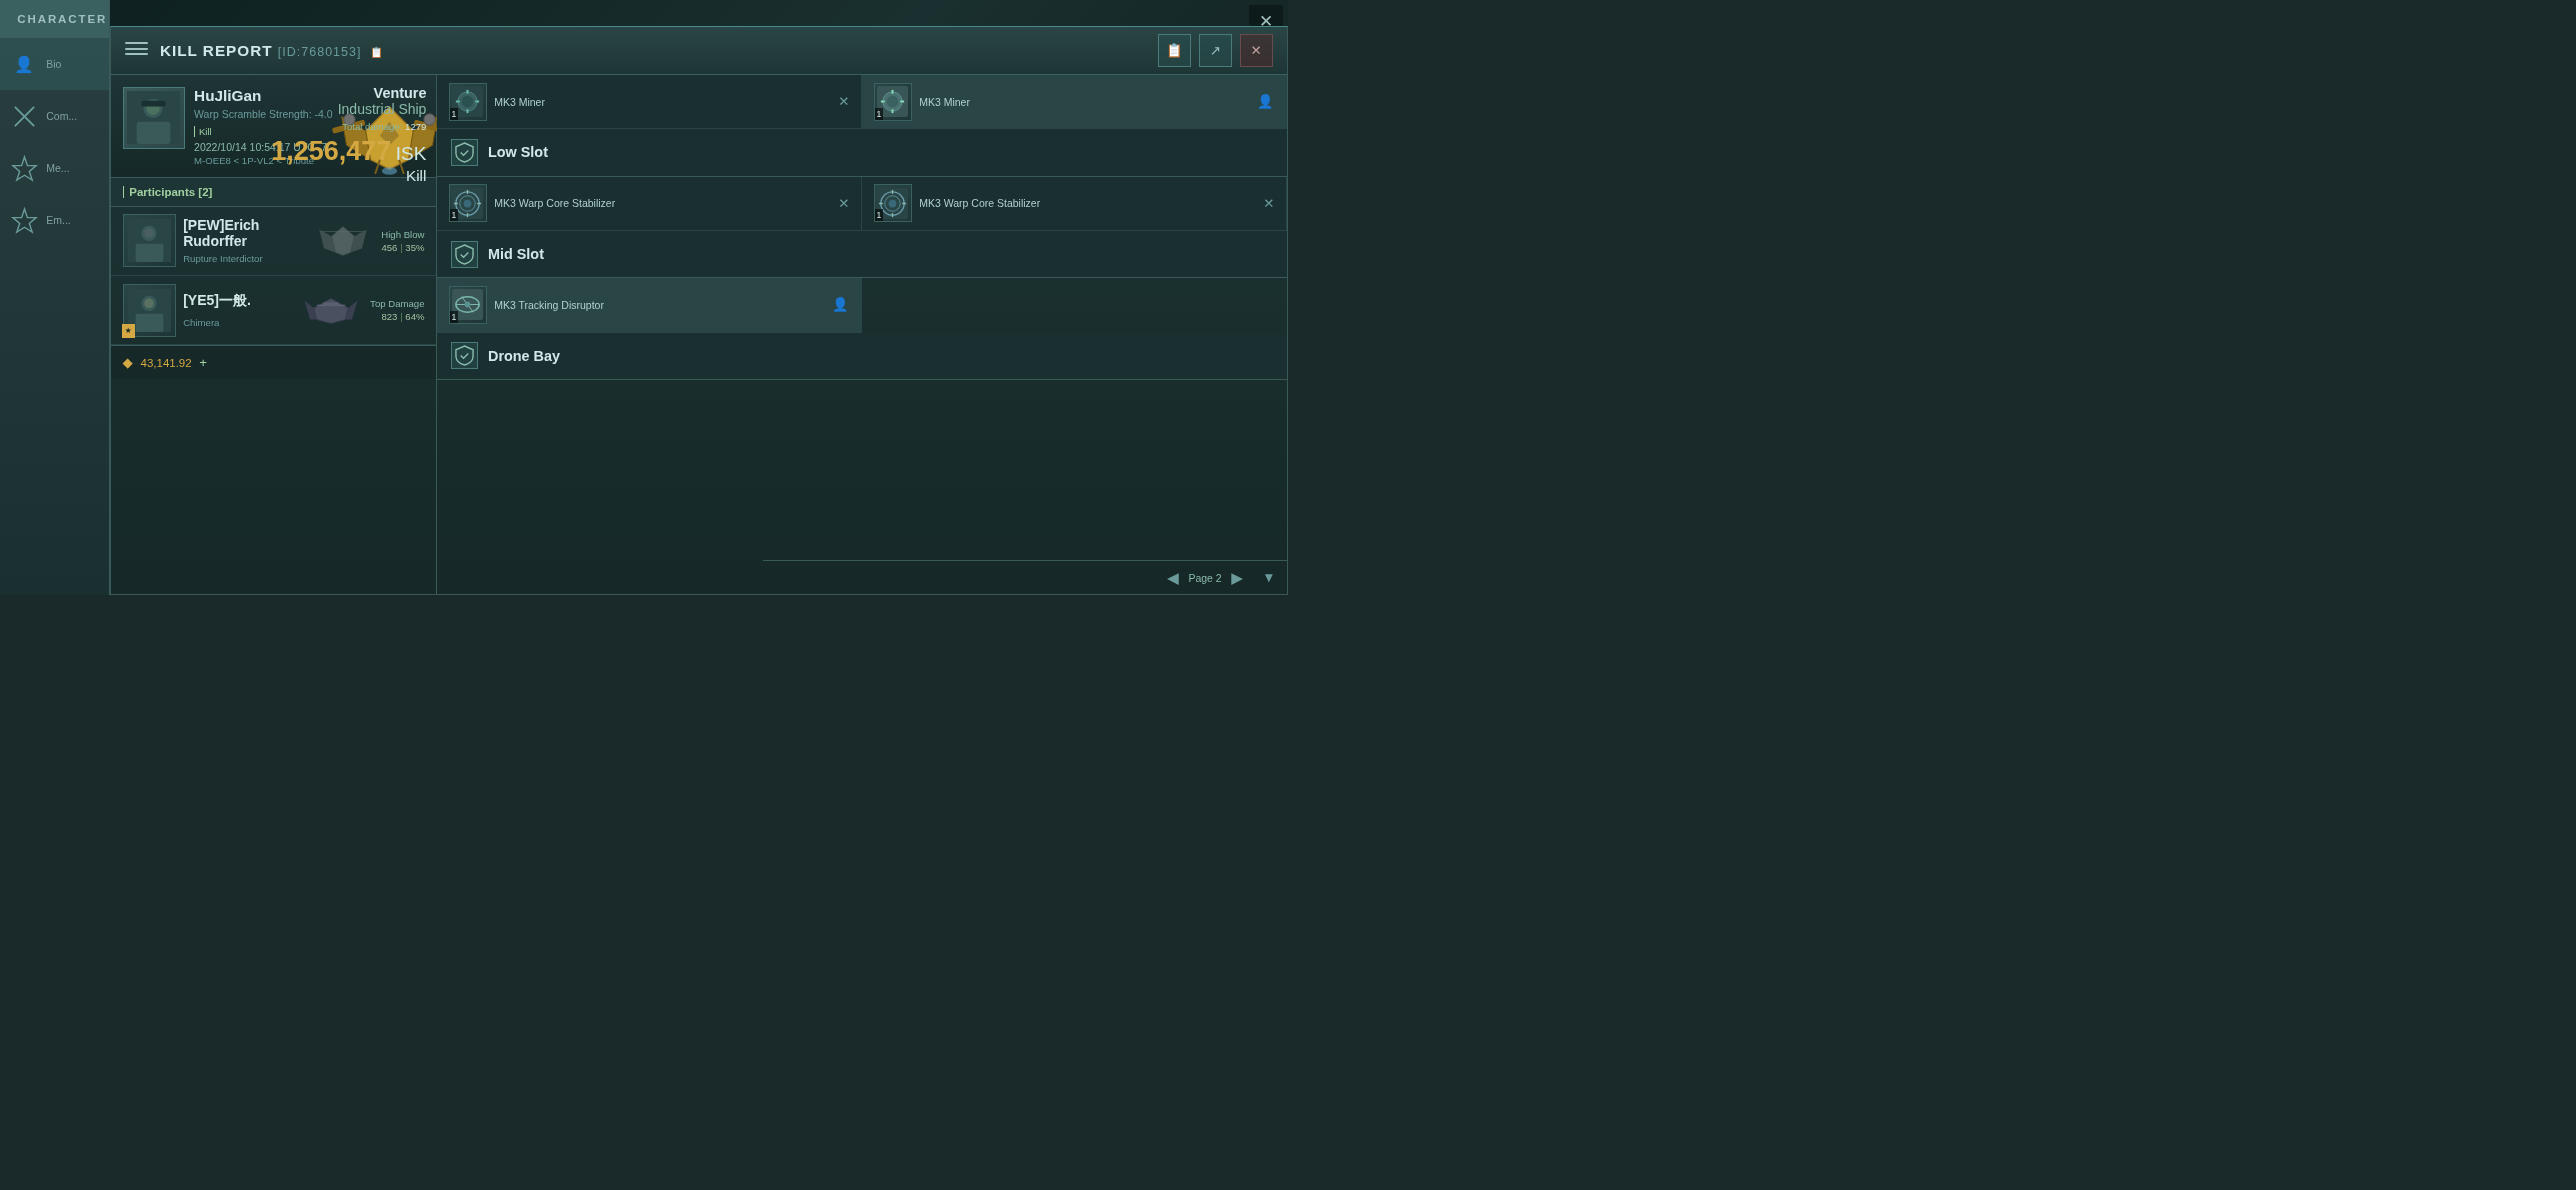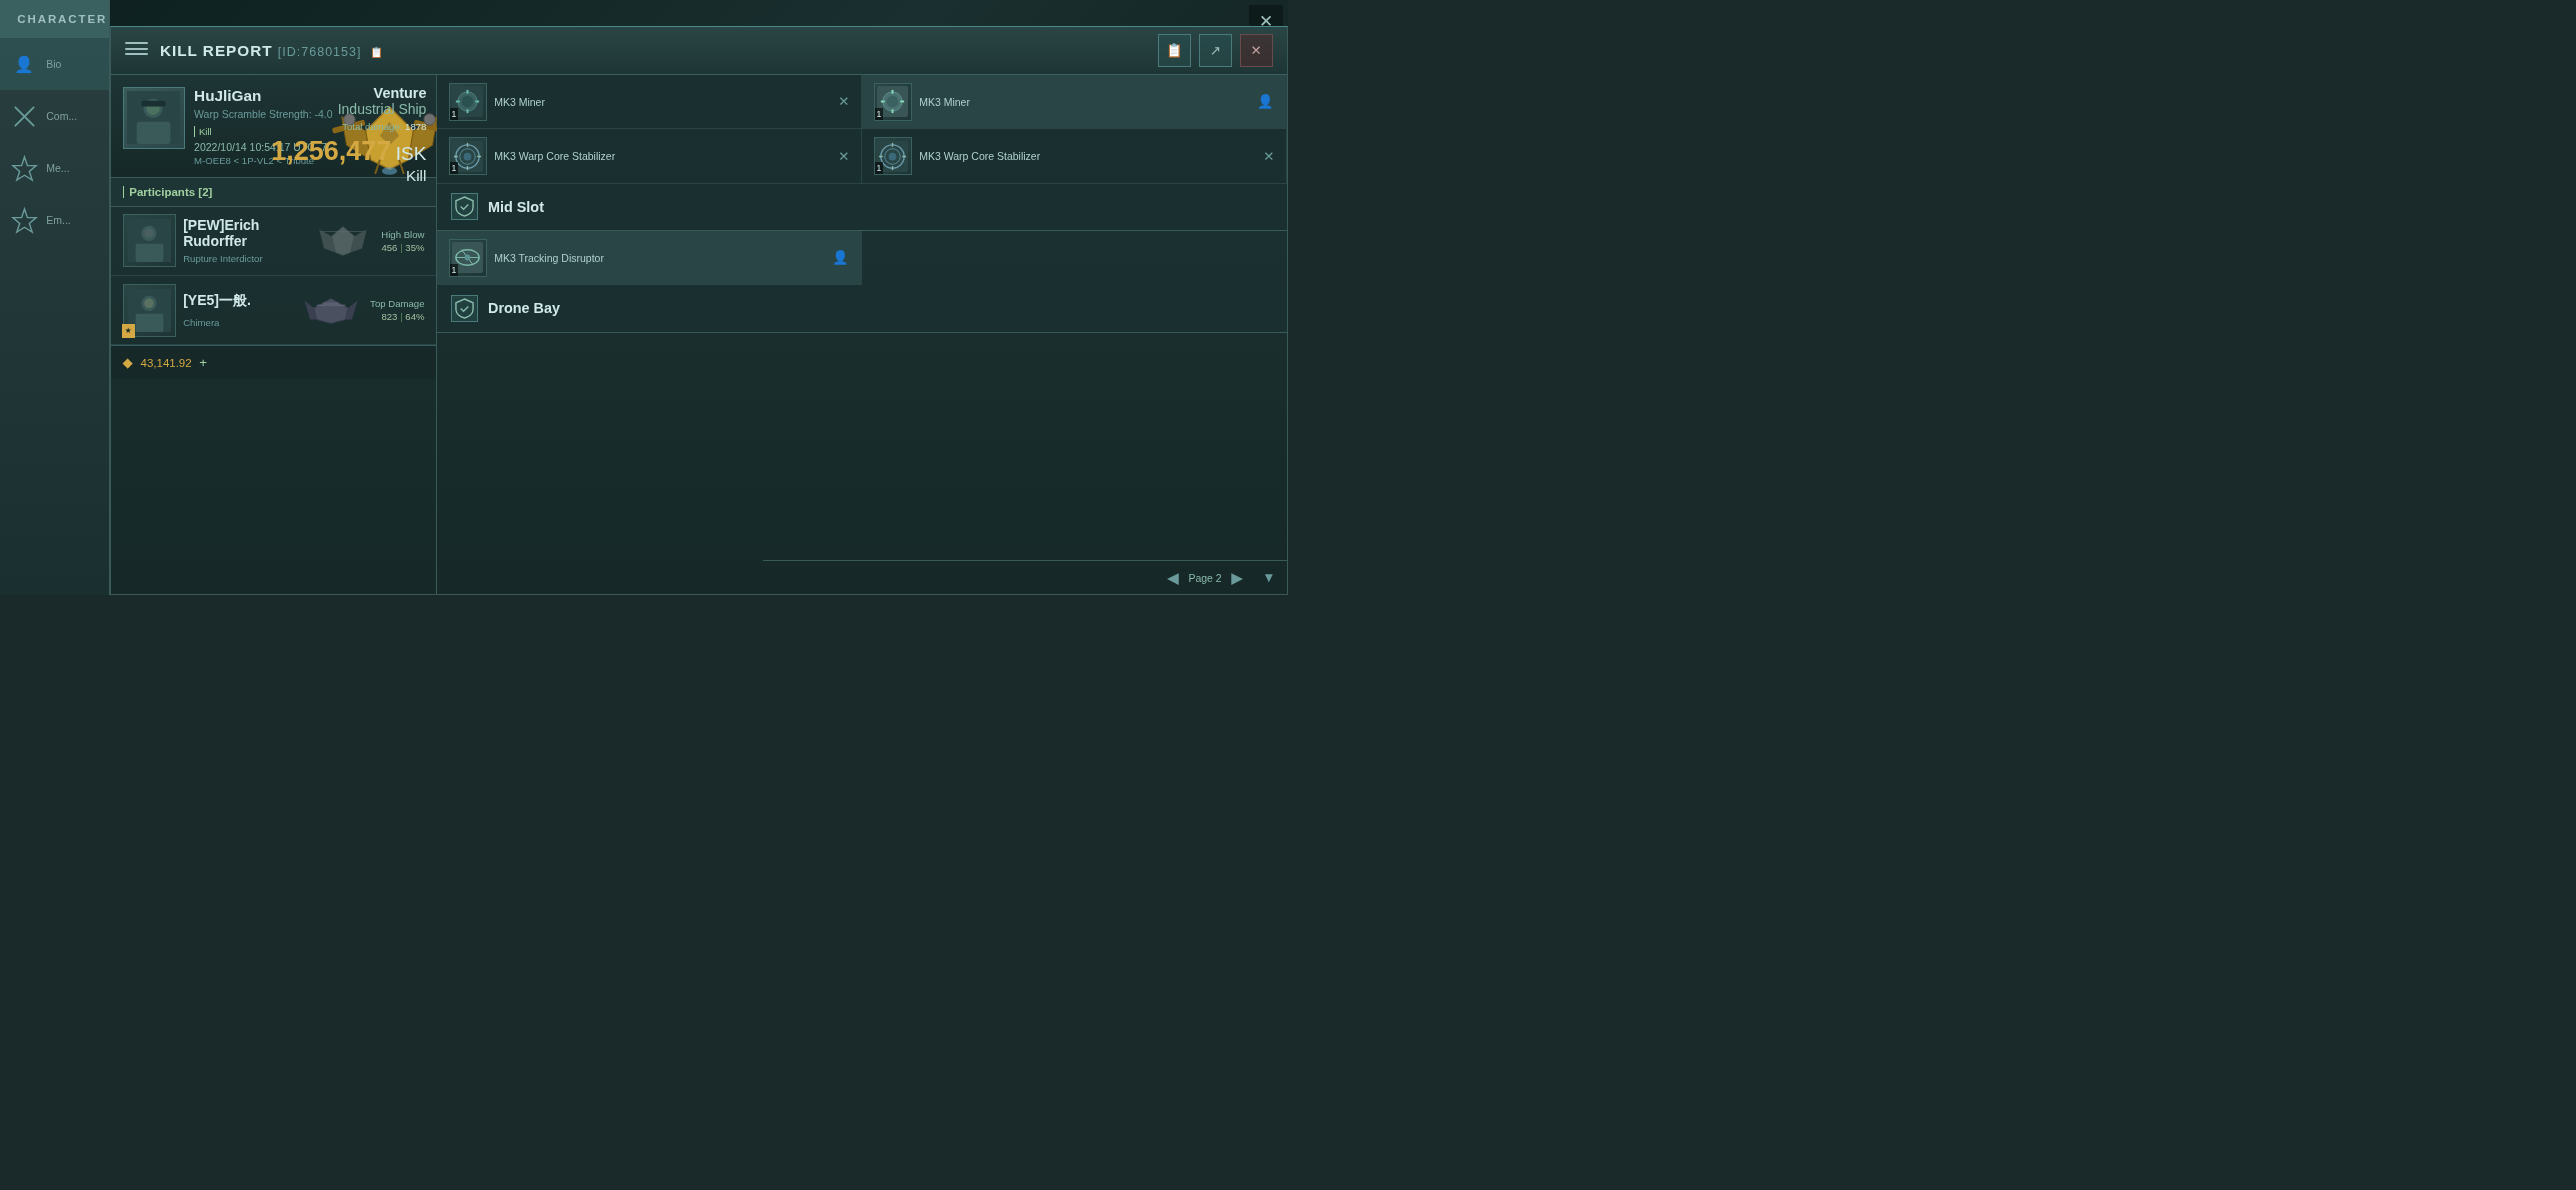--- a/index.html
+++ b/index.html
@@ -669,21 +669,21 @@
               <line x1="10" y1="20" x2="15" y2="35" stroke="#7a6018" stroke-width="2"></line>
             </g>
           </svg>
         </div>
 
         <div style="position:absolute; right:9.6px; top:9.6px; text-align:right;">
           <div style="color:#d0e8e8; font-size:14.4px; font-weight:bold;">Venture</div>
           <div style="color:#8abaaa; font-size:14px; margin-bottom:4.8px;">Industrial Ship</div>
           <div style="color:#8abaaa; font-size:9.6px;">
             <span>Total damage:</span>
-            <span style="color:#d0e8e8;">1878</span>
+            <span style="color:#d0e8e8;">1279</span>
           </div>
           <div style="margin-top:3.8px;">
             <span class="isk-value">1,256,477</span>
             <span class="isk-label">ISK</span>
           </div>
           <div class="kill-type">Kill</div>
         </div>
       </div>
 
       <div class="participants-header">
@@ -805,20 +805,29 @@
               </svg>
               <span class="slot-item-qty">1</span>
             </div>
             <span class="slot-item-name">MK3 Miner</span>
             <span class="slot-item-action person">👤</span>
           </div>
         </div>
       </div>
 
       <div class="slot-section">
+        <div class="slot-header">
+          <div class="slot-icon">
+            <svg class="shield-svg" viewBox="0 0 20 22">
+              <path d="M10,1 L19,5 L19,12 C19,17 14,20 10,21 C6,20 1,17 1,12 L1,5 Z" fill="none" stroke="#8abaaa" stroke-width="1.5"></path>
+              <path d="M6,11 L9,14 L14,9" fill="none" stroke="#8abaaa" stroke-width="1.5"></path>
+            </svg>
+          </div>
+          <span class="slot-title">Low Slot</span>
+        </div>
         <div class="slot-items">
           <div class="slot-item">
             <div class="slot-item-icon">
               <svg width="31" height="31" viewBox="0 0 32 32">
                 <rect width="32" height="32" fill="#2a4545" rx="2"></rect>
                 <circle cx="16" cy="16" r="12" fill="none" stroke="#6a9aaa" stroke-width="1.5"></circle>
                 <circle cx="16" cy="16" r="8" fill="none" stroke="#5a8a9a" stroke-width="1"></circle>
                 <circle cx="16" cy="16" r="4" fill="#3a6a7a"></circle>
                 <line x1="16" y1="2" x2="16" y2="6" stroke="#8abaaa" stroke-width="1.5"></line>
                 <line x1="16" y1="26" x2="16" y2="30" stroke="#8abaaa" stroke-width="1.5"></line>

